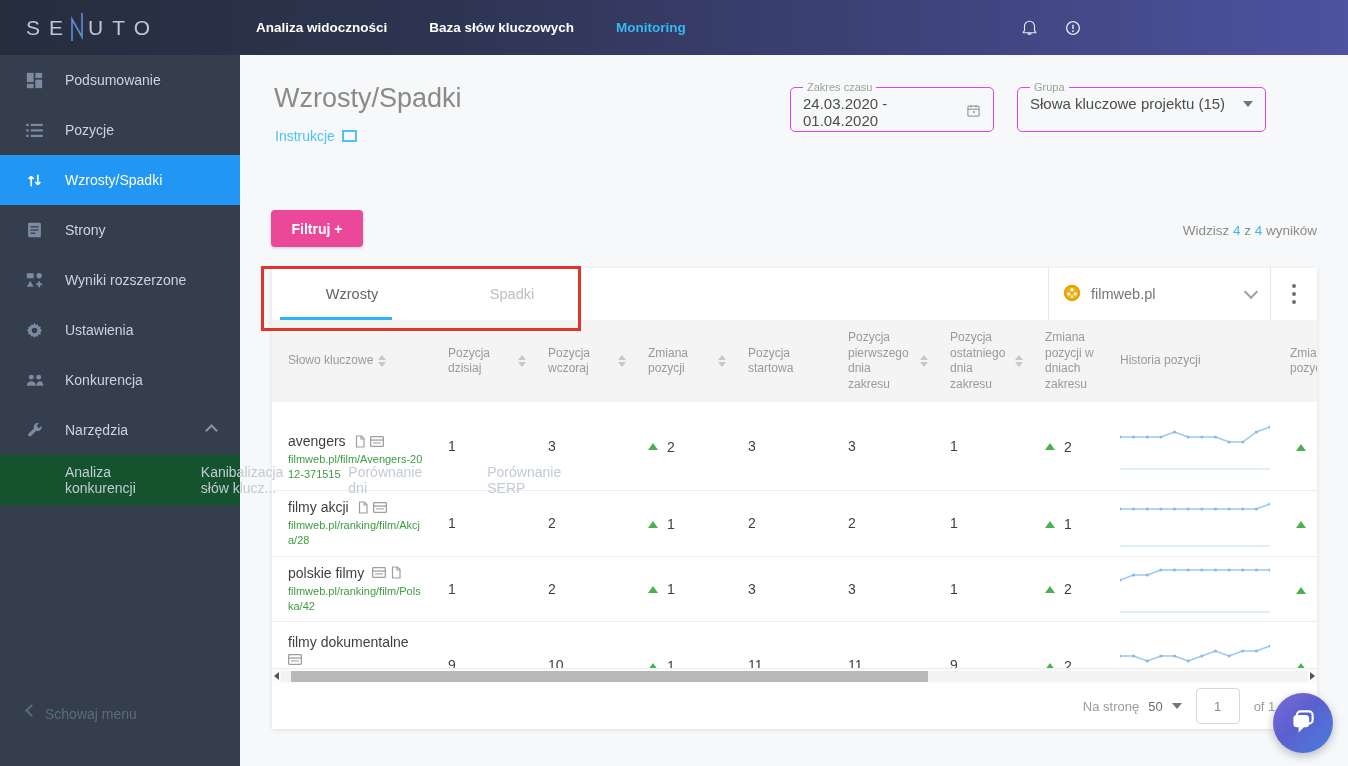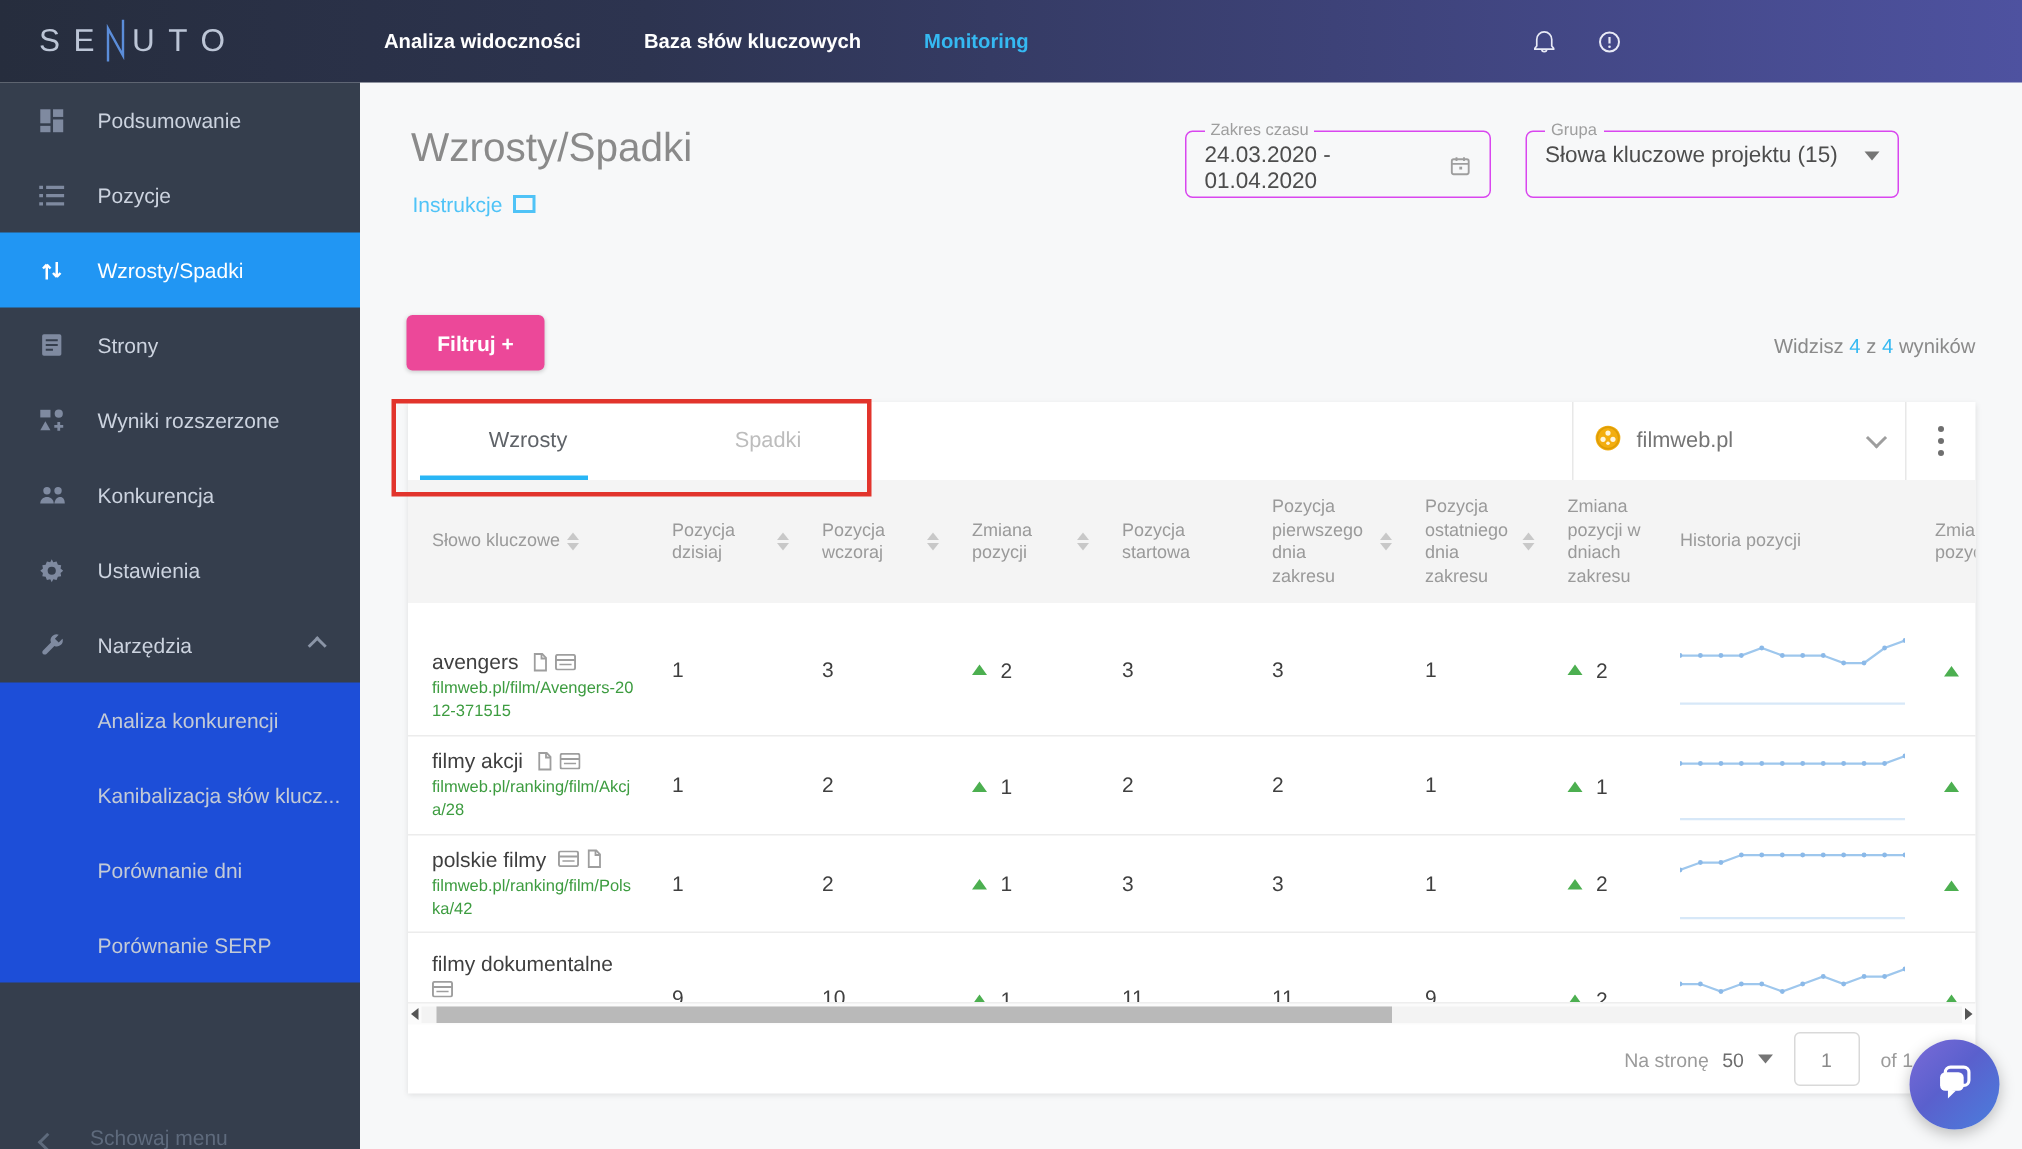--- a/index.html
+++ b/index.html
@@ -24,23 +24,23 @@
   .tb-icon{cursor:pointer;display:flex}
   
   .sidebar{position:absolute;top:55px;left:0;width:240px;height:711px;background:#353e4d;
     display:flex;flex-direction:column;z-index:5}
   .side-item{height:50px;flex:0 0 50px;display:flex;align-items:center;padding-left:25px;gap:21px;
     color:#ccd3df;font-size:14px;cursor:pointer}
   .side-item .sicon{width:19px;display:flex;justify-content:center}
   .side-item.active{background:#2196f3;color:#fff}
   .chev-up{width:7px;height:7px;border-left:2px solid #8b95a7;border-top:2px solid #8b95a7;
     transform:rotate(45deg);margin-left:auto;margin-right:24px}
-  .side-sub{background:#1d4ed8;display:flex;flex-direction:column}
+  .side-sub{background:#14532d;display:flex;flex-direction:row}
   .sub-item{height:50px;display:flex;align-items:center;padding-left:65px;color:#c3cad6;font-size:14px;cursor:pointer}
-  .collapse{margin-top:auto;height:60px;display:flex;align-items:flex-end;padding-left:27px;gap:24px;
+  .collapse{margin-top:auto;height:60px;display:flex;align-items:flex-start;padding-left:27px;gap:9px;
     color:#5e6a7c;font-size:14px;cursor:pointer}
   .chev-left{width:7px;height:7px;border-left:2px solid #5e6a7c;border-bottom:2px solid #5e6a7c;
     transform:rotate(45deg)}
   
   .main{position:absolute;left:240px;top:55px;width:1108px;height:711px;background:#f7f8f9}
   .page-title{position:absolute;left:34px;top:28px;font-size:27px;color:#8a8a8a;font-weight:400}
   .instr{position:absolute;left:35px;top:73px;font-size:14px;color:#4fc3f7;display:flex;
     align-items:center;gap:7px;cursor:pointer}
   .instr .sq{width:11px;height:8px;border:2px solid #4fc3f7;display:inline-block}
   fieldset.fieldbox{position:absolute;height:51px;box-sizing:border-box;margin:0;
@@ -211,39 +211,39 @@
             <circle cx="15.5" cy="4" r="3.2"></circle>
         <path d="M1 17l4-7 4 7z"></path>
           </g>
         <path d="M15.5 10.5v7 M12 14h7" stroke="#7f8aa0" stroke-width="2.2" fill="none"></path>
       </svg>
     </span>
     <span>Wyniki rozszerzone</span>
   </div>
   <div class="side-item">
     <span class="sicon">
+      <svg width="17" height="17" viewBox="0 0 20 20">
+        <path fill="#7f8aa0" d="M10 1l1.2 2.3 2.6-.5 1 2.4 2.6.5-.5 2.6L19 10l-2.1 1.7.5 2.6-2.6.5-1 2.4-2.6-.5L10 19l-1.2-2.3-2.6.5-1-2.4-2.6-.5.5-2.6L1 10l2.1-1.7-.5-2.6 2.6-.5 1-2.4 2.6.5z"></path>
+        <circle cx="10" cy="10" r="3.2" fill="#353e4d"></circle>
+      </svg>
+    </span>
+    <span>Ustawienia</span>
+  </div>
+  <div class="side-item">
+    <span class="sicon">
       <svg width="18" height="14" viewBox="0 0 22 16">
           <g fill="#7f8aa0">
         <circle cx="6.5" cy="4.5" r="3"></circle>
             <circle cx="15.5" cy="4.5" r="3"></circle>
         <path d="M1 15c0-3.4 2.6-5.4 5.5-5.4S12 11.6 12 15z"></path>
         <path d="M12.5 15c.4-3.2 2.2-5.4 4.8-5.4 2.3 0 3.7 2 3.7 5.4z"></path>
           </g>
       </svg>
     </span>
     <span>Konkurencja</span>
-  </div>
-  <div class="side-item">
-    <span class="sicon">
-      <svg width="17" height="17" viewBox="0 0 20 20">
-        <path fill="#7f8aa0" d="M10 1l1.2 2.3 2.6-.5 1 2.4 2.6.5-.5 2.6L19 10l-2.1 1.7.5 2.6-2.6.5-1 2.4-2.6-.5L10 19l-1.2-2.3-2.6.5-1-2.4-2.6-.5.5-2.6L1 10l2.1-1.7-.5-2.6 2.6-.5 1-2.4 2.6.5z"></path>
-        <circle cx="10" cy="10" r="3.2" fill="#353e4d"></circle>
-      </svg>
-    </span>
-    <span>Ustawienia</span>
   </div>
   <div class="side-item">
     <span class="sicon">
       <svg width="16" height="16" viewBox="0 0 20 20">
         <path fill="#7f8aa0" d="M18.5 5.2a5 5 0 0 1-6.9 5.6L5 17.4c-.8.8-2.1.8-2.9 0s-.8-2.1 0-2.9l6.6-6.6a5 5 0 0 1 6.5-6.4L12 4.7l3.2 3.2 3.1-3.1z"></path>
       </svg>
     </span>
     <span>Narzędzia</span>
     <span class="chev-up"></span>
   </div>

